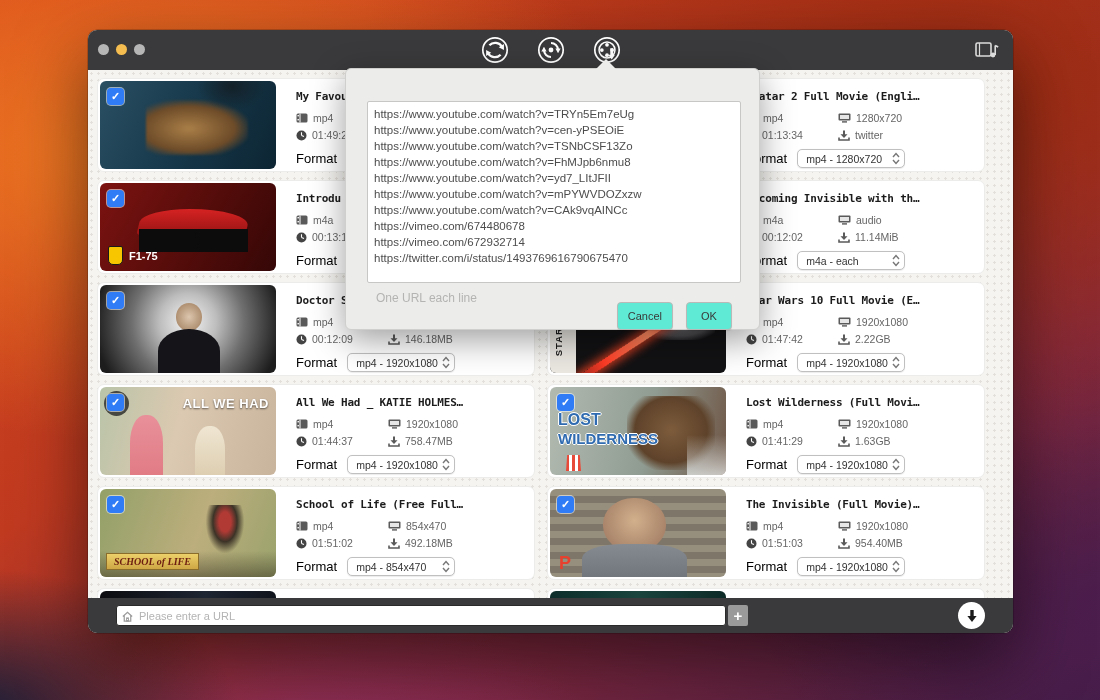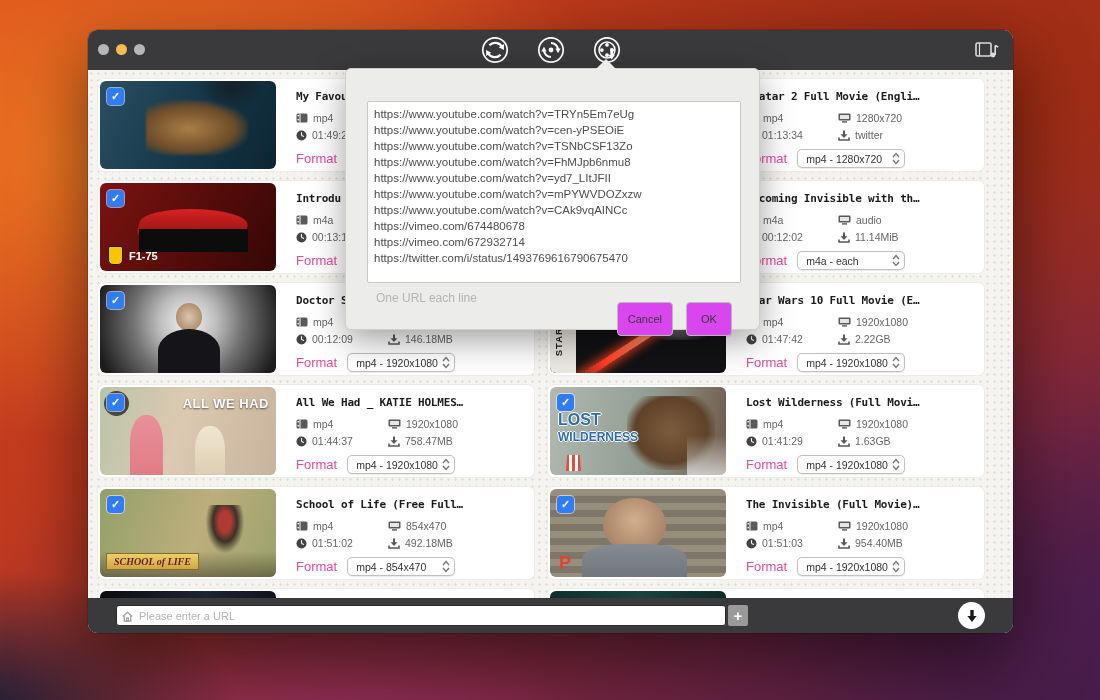--- a/index.html
+++ b/index.html
@@ -65,21 +65,21 @@
   .title {
     font-family:"DejaVu Sans Mono",monospace; font-weight:700; font-size:11px;
     letter-spacing:-.2px; color:#1c1c1c; white-space:nowrap; overflow:hidden;
   }
   .info-grid {
     margin-top:9px; display:grid; grid-template-columns:92px auto; grid-row-gap:5px;
   }
   .info { display:flex; align-items:center; gap:5px; font-size:10.5px; color:#666; }
   .info svg { flex:none; }
   .format-row { position:absolute; left:18px; top:70px; display:flex; align-items:center; gap:10px; }
-  .format-label { font-size:13px; color:#ec4899; }
+  .format-label { font-size:13px; color:#000000; }
   .dropdown {
     width:108px; height:19px; background:#fff; border:1px solid #c0c0c0; border-radius:5px;
     display:flex; align-items:center; justify-content:space-between; padding:0 4px 0 8px;
     font-size:10.5px; color:#333; cursor:pointer; box-shadow:0 .5px 1px rgba(0,0,0,.08);
   }
 
   
   .art { position:absolute; }
   .thumb-label, .thumb-label2 { position:absolute; z-index:3; white-space:nowrap; }
 
@@ -135,21 +135,21 @@
   .thumb-starwars .thumb-label { left:3px; top:6px; writing-mode:vertical-rl; transform:rotate(180deg);
     font-weight:800; font-size:9.5px; letter-spacing:1px; color:#1c1c1c; z-index:3; }
 
   .thumb-lost { background:linear-gradient(100deg,#b2bab0,#909c92 55%,#6f5747); }
   .thumb-lost .a1 { right:6%; top:10%; width:50%; height:84%;
     background:radial-gradient(ellipse at 50% 46%, #7d5c3c, #5e422a 58%, rgba(0,0,0,0) 76%); }
   .thumb-lost .a2 { right:0; bottom:0; width:22%; height:45%;
     background:linear-gradient(rgba(235,240,240,0), rgba(235,240,240,.7)); }
   .thumb-lost .thumb-label { left:8px; top:24px; font-weight:800; font-size:16px; color:#2f6bb0;
     text-shadow:-1px 0 #fff, 1px 0 #fff, 0 -1px #fff, 0 1px #fff; }
-  .thumb-lost .thumb-label2 { left:8px; top:43px; font-weight:800; font-size:12px; color:#2f6bb0;
+  .thumb-lost .thumb-label2 { left:8px; top:43px; font-weight:800; font-size:15px; color:#2f6bb0;
     text-shadow:-1px 0 #fff, 1px 0 #fff, 0 -1px #fff, 0 1px #fff; }
   .thumb-lost::after { content:""; position:absolute; left:16px; bottom:4px; width:15px; height:16px; z-index:3;
     background:repeating-linear-gradient(90deg,#e84a3a 0 3px,#fff 3px 6px);
     clip-path:polygon(8% 0, 92% 0, 100% 100%, 0 100%); }
 
   .thumb-messenger { background:repeating-linear-gradient(180deg,#978f7d 0 7px,#7e7668 7px 14px); }
   .thumb-messenger .a1 { left:30%; top:10%; width:36%; height:62%; border-radius:48%;
     background:radial-gradient(ellipse at 50% 42%, #d2b08c, #a9846a 72%, rgba(0,0,0,0) 80%); }
   .thumb-messenger .a2 { left:18%; top:62%; width:60%; height:40%;
     background:linear-gradient(#868b92,#70757c); border-radius:40% 40% 0 0; }
@@ -194,21 +194,21 @@
   .dialog-title { margin-top:13px; text-align:center; font-size:12px; font-weight:600; color:#3b3b3b; }
   .dialog-textarea {
     position:absolute; left:21px; top:32px; width:374px; height:182px;
     border:1px solid #c7c7c5; border-radius:2px; background:#fff; resize:none; outline:none;
     font-family:"Liberation Sans",sans-serif; font-size:11.5px; line-height:16px; color:#4d4d4d;
     padding:4px 6px; overflow:hidden; white-space:pre;
   }
   .dialog-hint { position:absolute; left:30px; top:222px; font-size:12px; color:#b4b4b2; }
   .dialog-buttons { position:absolute; right:27px; top:233px; display:flex; gap:13px; }
   .dlg-btn {
-    min-width:46px; height:34px; background:#d946ef; border:1px solid #b9b9b7; border-radius:4px;
+    min-width:46px; height:28px; background:#5eead4; border:1px solid #b9b9b7; border-radius:4px;
     font-size:11px; color:#3a3a3a; cursor:pointer; padding:0 10px;
     box-shadow:0 1px 1px rgba(0,0,0,.08);
   }
 </style>
 </head>
 <body>
 
 <div class="desktop">
   <div class="window">
 

